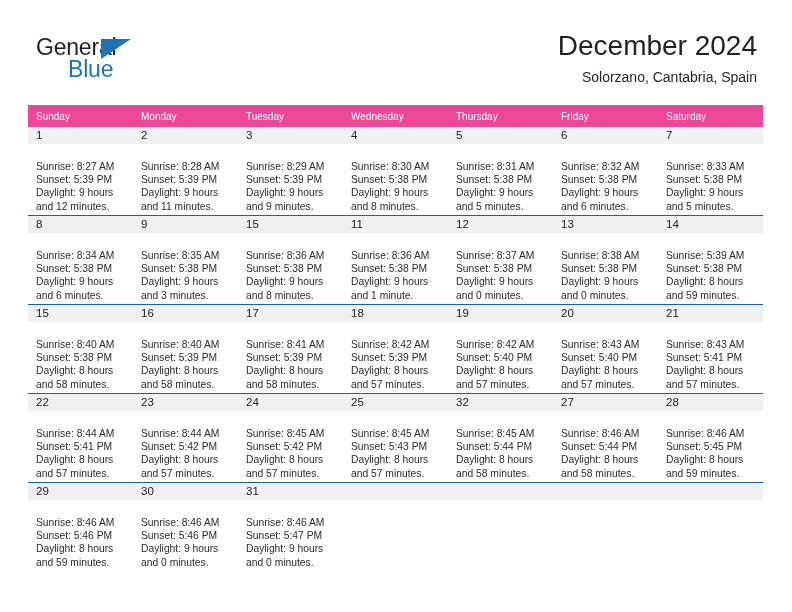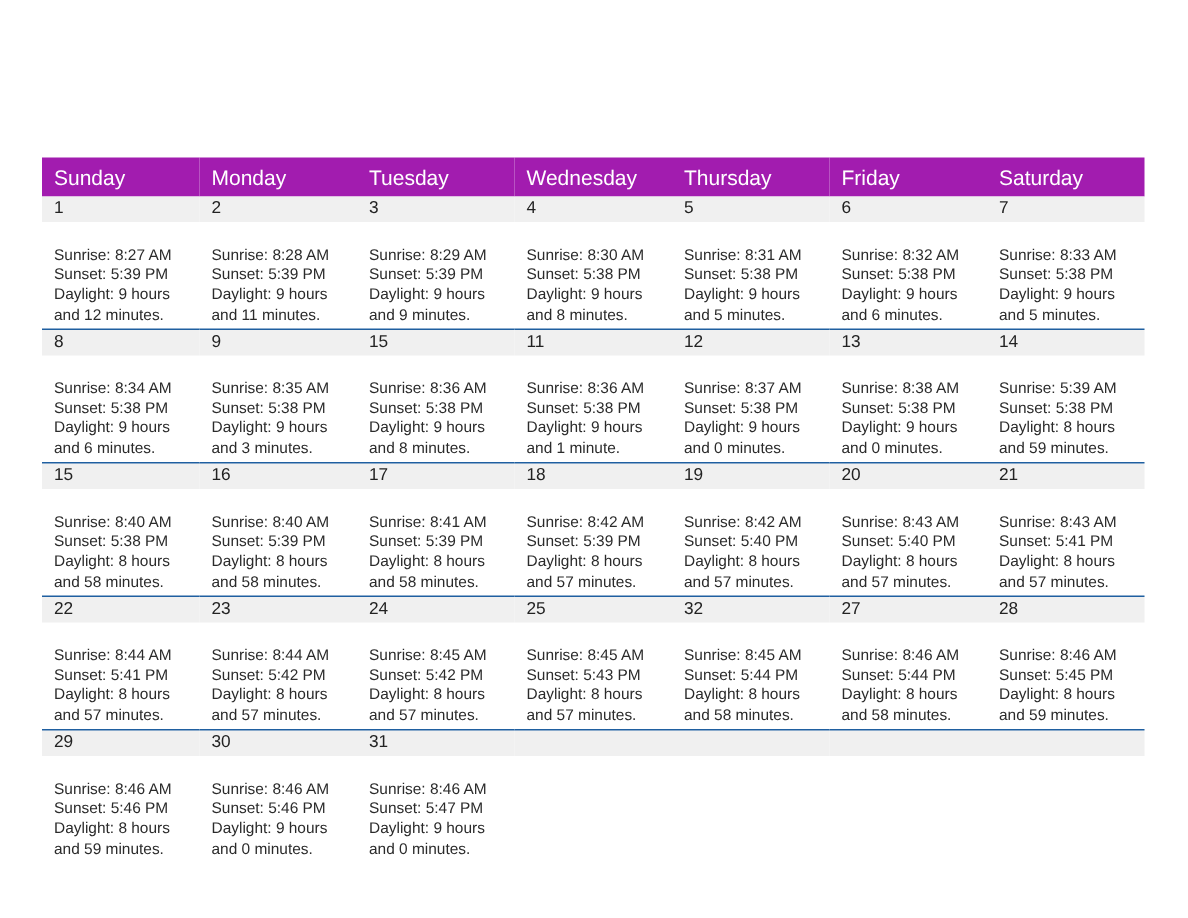--- a/index.html
+++ b/index.html
@@ -90,23 +90,23 @@
   
   .calendar {
     position: absolute;
     left: 28px;
     top: 105px;
     width: 735px;
     border-collapse: collapse;
     table-layout: fixed;
   }
   .calendar th {
-    background: #a21caf;
+    background: #ec4899;
     color: #ffffff;
-    font-size: 14px;
+    font-size: 10px;
     font-weight: normal;
     text-align: left;
     padding: 5px 0 5px 8px;
     height: 12px;
     box-sizing: content-box;
   }
   .calendar td {
     width: 105px;
     vertical-align: top;
     padding: 0;
@@ -141,21 +141,30 @@
     white-space: nowrap;
   }
 </style>
 </head>
 <body>
 
 <div class="page">
 
   <div class="top-bar">
 
-
+    <div class="brand">
+      <span class="brand-general">General</span>
+      <span class="brand-triangle"></span>
+      <span class="brand-blue">Blue</span>
+    </div>
+
+    <div class="title-block">
+      <div class="month-title">December 2024</div>
+      <div class="location-sub">Solorzano, Cantabria, Spain</div>
+    </div>
 
   </div>
 
   <table class="calendar">
     <thead>
       <tr>
         <th>Sunday</th>
         <th>Monday</th>
         <th>Tuesday</th>
         <th>Wednesday</th>

